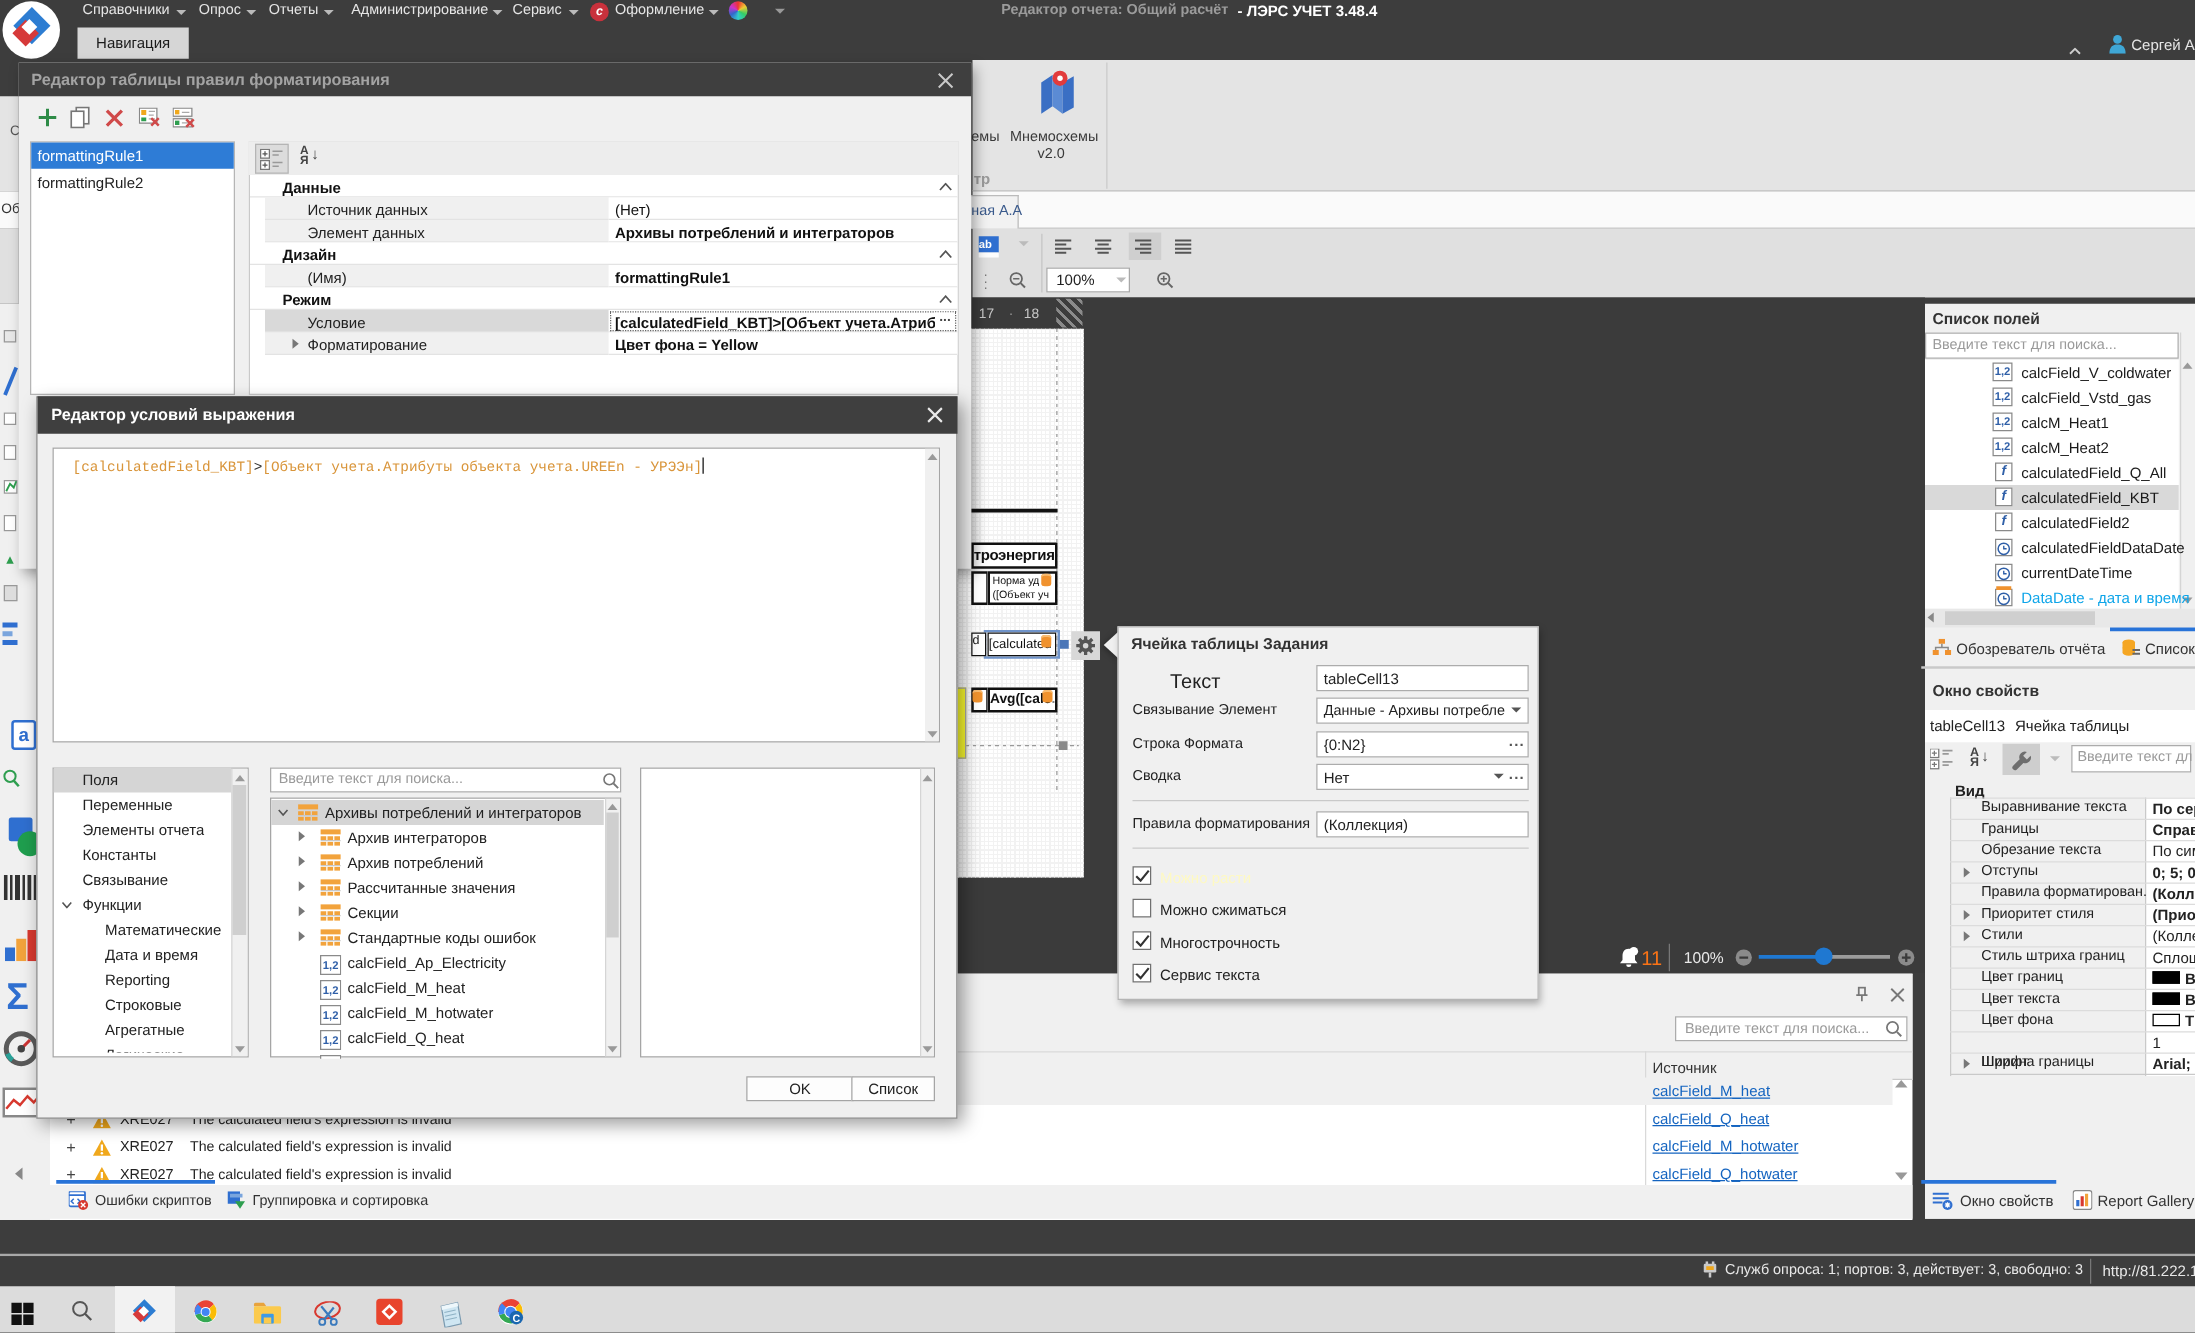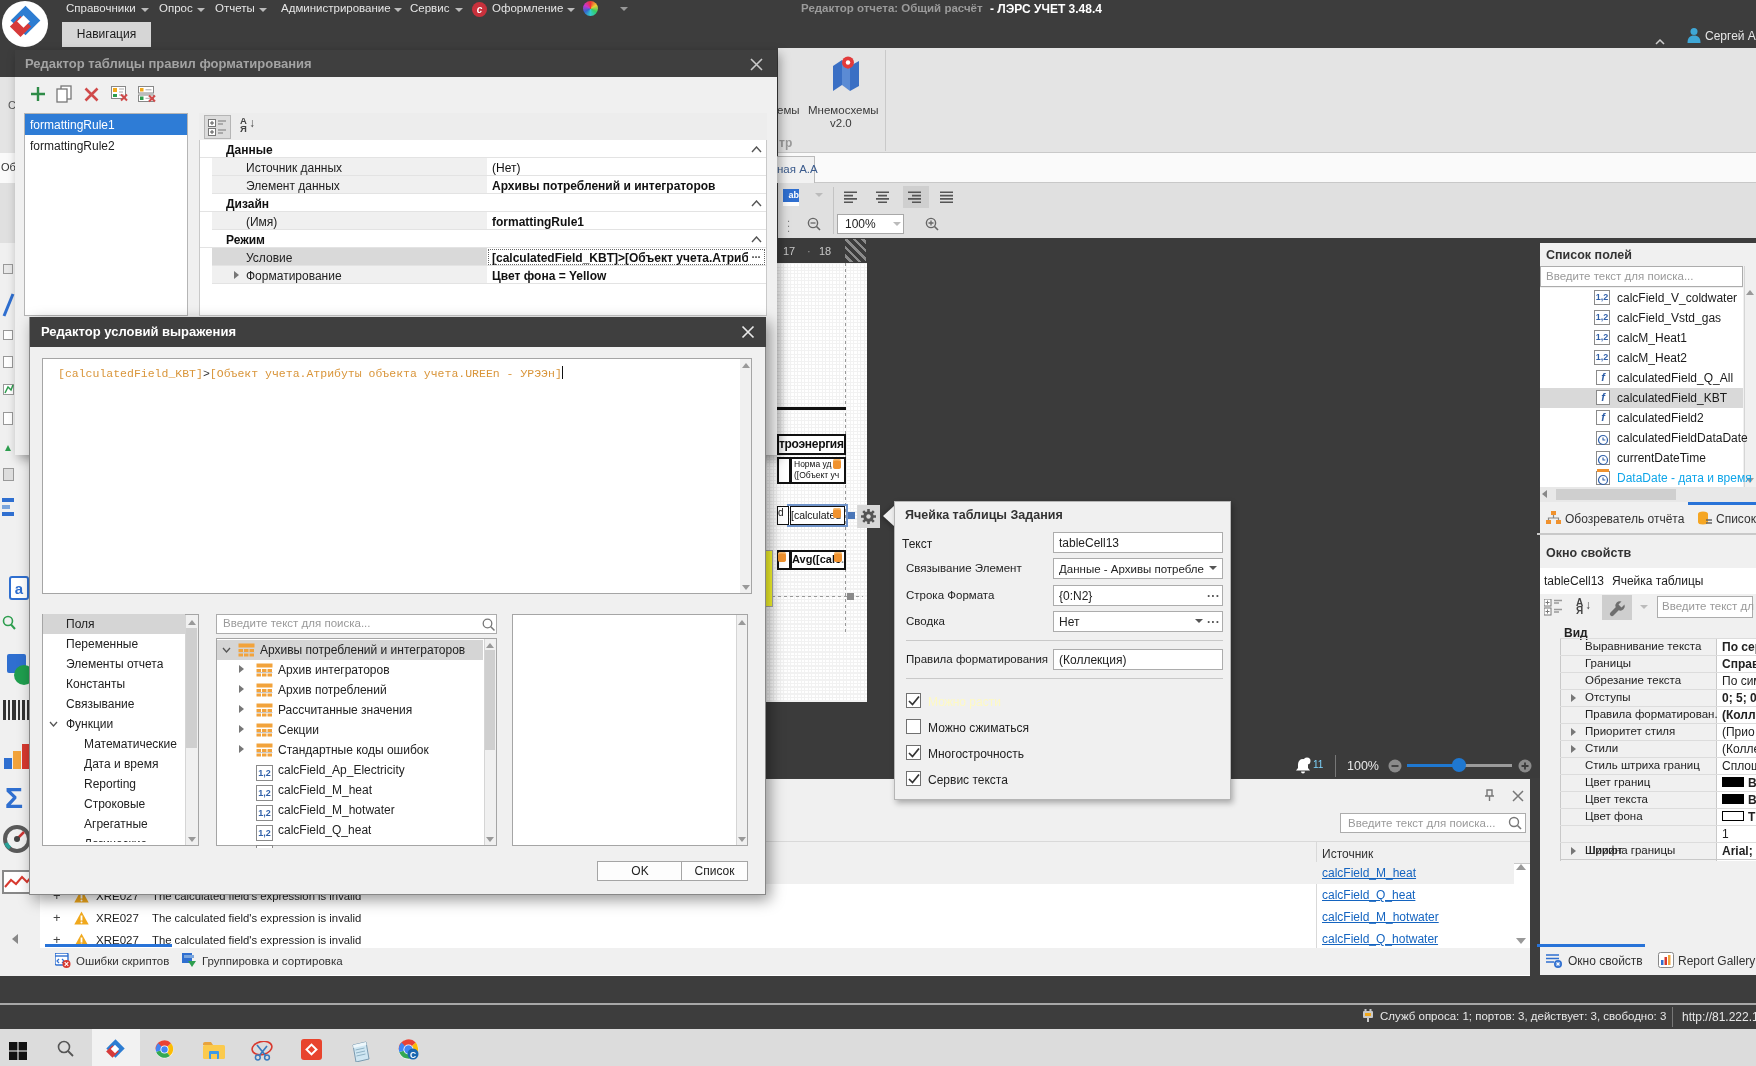--- a/index.html
+++ b/index.html
@@ -70,21 +70,21 @@
 <div class="a" style="left:779px;top:136px;color:#9a9a9a;font-size:12px;font-weight:bold">тр</div>
 
 <div class="a" style="left:778px;top:153px;width:978px;height:30px;background:#fafafa;border-bottom:1px solid #c8c8c8"></div>
 <div class="a" style="left:0;top:153px;width:15px;height:30px;background:#fafafa"></div>
 <div class="a" style="left:775px;top:156px;width:40px;height:27px;background:#f2f2f2;border:1px solid #bbb;border-bottom:none"></div>
 <div class="a" style="font-size:11.5px;left:777px;top:163px;color:#3a5a8c">ная А.А</div>
 
 <div class="a" style="left:778px;top:183px;width:978px;height:55px;background:#e0e0e0"></div>
 <div class="a" style="left:0;top:183px;width:15px;height:60px;background:#e0e0e0"></div>
 <div id="fmtbar">
- <div class="a" style="left:783px;top:189px;width:16px;height:13px;background:#2f6fd0;color:#fff;font-size:9px;font-weight:bold;text-align:right;line-height:13px">ab</div>
+ <div class="a" style="left:783px;top:189px;width:16px;height:13px;background:#2f6fd0;color:#fff;font-size:9px;font-weight:bold;text-align:left;line-height:13px">ab</div>
  <div class="a" style="left:783px;top:202px;width:16px;height:4px;background:#fdfdfd"></div>
  <div class="a mt" style="left:815px;top:193px"></div>
  <div class="a" style="left:833px;top:187px;width:1px;height:47px;background:#c4c4c4"></div>
  <div class="a" style="left:903px;top:186px;width:26px;height:22px;background:#cfcfcf"></div>
  <svg class="a" style="left:844px;top:191px" width="120" height="13">
   <g stroke="#555" stroke-width="1.6">
         <path d="M0 1.3h13M0 4.6h9M0 7.9h13M0 11.2h9"></path>
       </g>
   <g stroke="#555" stroke-width="1.6" transform="translate(32)">
         <path d="M0 1.3h13M2 4.6h9M0 7.9h13M2 11.2h9"></path>
@@ -151,21 +151,21 @@
         </g>
       </g>
       <circle cx="9.5" cy="9.5" r="2.2" fill="#d8d8d8"></circle>
     </svg>
 
  <svg class="a" style="left:1294px;top:757px" width="18" height="18">
       <path d="M9 2 C5.5 2 4 4.5 4 8 L4 11 L2 13.5 L16 13.5 L14 11 L14 8 C14 4.5 12.5 2 9 2 Z" fill="#fff"></path>
       <path d="M7 14.5 a2 2 0 0 0 4 0" fill="#fff"></path>
       <circle cx="13" cy="4" r="3.5" fill="#fff"></circle>
     </svg>
- <div class="a" style="left:1313px;top:759px;color:#7dd3fc;font-size:10px">11</div>
+ <div class="a" style="left:1313px;top:759px;color:#f97316;font-size:16px">11</div>
  <div class="a" style="left:1335px;top:755px;width:1px;height:22px;background:#777"></div>
  <div class="a" style="left:1347px;top:759px;color:#e8e8e8;font-size:12.5px">100%</div>
  <svg class="a" style="left:1388px;top:759px" width="14" height="14">
       <circle cx="7" cy="7" r="6.5" fill="#8b8b8b"></circle>
       <path d="M3.5 7h7" stroke="#3b3b3b" stroke-width="1.8"></path>
     </svg>
  <div class="a" style="left:1407px;top:764px;width:49px;height:3px;background:#1f78d1"></div>
  <div class="a" style="left:1456px;top:764px;width:56px;height:3px;background:#9b9b9b"></div>
  <div class="a" style="left:1452px;top:758px;width:14px;height:14px;border-radius:50%;background:#1f78d1"></div>
  <svg class="a" style="left:1518px;top:759px" width="14" height="14">
@@ -407,21 +407,21 @@
       <div class="a" style="left:1560px;top:689px;width:196px;height:1px;background:#dcdcdc"></div>
       <div class="a" style="left:1571px;top:694px;width:0;height:0;border-top:4px solid transparent;border-bottom:4px solid transparent;border-left:5px solid #777"></div>
       <div class="a" style="font-size:11.5px;left:1585px;top:691px;color:#222;width:133px;white-space:nowrap;overflow:hidden">Отступы</div>
       <div class="a f12" style="left:1722px;top:691px;font-weight:bold;color:#222;white-space:nowrap">0; 5; 0;</div>
       <div class="a" style="left:1560px;top:706px;width:196px;height:1px;background:#dcdcdc"></div>
       <div class="a" style="font-size:11.5px;left:1585px;top:708px;color:#222;width:133px;white-space:nowrap;overflow:hidden">Правила форматирован...</div>
       <div class="a f12" style="left:1722px;top:708px;font-weight:bold;color:#222;white-space:nowrap">(Колл</div>
       <div class="a" style="left:1560px;top:723px;width:196px;height:1px;background:#dcdcdc"></div>
       <div class="a" style="left:1571px;top:728px;width:0;height:0;border-top:4px solid transparent;border-bottom:4px solid transparent;border-left:5px solid #777"></div>
       <div class="a" style="font-size:11.5px;left:1585px;top:725px;color:#222;width:133px;white-space:nowrap;overflow:hidden">Приоритет стиля</div>
-      <div class="a f12" style="left:1722px;top:725px;font-weight:normal;color:#222;white-space:nowrap">(Прио</div>
+      <div class="a f12" style="left:1722px;top:725px;font-weight:bold;color:#222;white-space:nowrap">(Прио</div>
       <div class="a" style="left:1560px;top:740px;width:196px;height:1px;background:#dcdcdc"></div>
       <div class="a" style="left:1571px;top:745px;width:0;height:0;border-top:4px solid transparent;border-bottom:4px solid transparent;border-left:5px solid #777"></div>
       <div class="a" style="font-size:11.5px;left:1585px;top:742px;color:#222;width:133px;white-space:nowrap;overflow:hidden">Стили</div>
       <div class="a f12" style="left:1722px;top:742px;color:#222;white-space:nowrap">(Колле</div>
       <div class="a" style="left:1560px;top:757px;width:196px;height:1px;background:#dcdcdc"></div>
       <div class="a" style="font-size:11.5px;left:1585px;top:759px;color:#222;width:133px;white-space:nowrap;overflow:hidden">Стиль штриха границ</div>
       <div class="a f12" style="left:1722px;top:759px;color:#222;white-space:nowrap">Сплош</div>
       <div class="a" style="left:1560px;top:774px;width:196px;height:1px;background:#dcdcdc"></div>
       <div class="a" style="font-size:11.5px;left:1585px;top:776px;color:#222;width:133px;white-space:nowrap;overflow:hidden">Цвет границ</div>
       <div class="a" style="left:1722px;top:777px;width:22px;height:10px;background:#000;border:1px solid #000"></div>
@@ -533,21 +533,21 @@
       <circle cx="10.5" cy="10.5" r="4.2" fill="#4285f4"></circle>
       <circle cx="15" cy="15" r="5.5" fill="#1a67b0"></circle>
       <text x="15" y="18.8" text-anchor="middle" font-size="8.5" font-weight="bold" fill="#fff" font-family="Liberation Sans">C</text>
     </svg>
 </div>
 
 <div id="smartpanel">
  <div class="a" style="left:883px;top:505px;width:0;height:0;border-top:11px solid transparent;border-bottom:11px solid transparent;border-right:12px solid #f0f0f0;filter:drop-shadow(-2px 1px 2px rgba(0,0,0,0.25))"></div>
  <div class="a" style="left:894px;top:501px;width:337px;height:299px;background:#f0f0f0;border:1px solid #b5b5b5;box-shadow:2px 3px 6px rgba(0,0,0,0.3)"></div>
  <div class="a b" style="left:905px;top:508px;font-size:12.5px;color:#333">Ячейка таблицы Задания</div>
- <div class="a" style="font-size:12px;left:902px;top:537px;color:#222">Текст</div>
+ <div class="a" style="font-size:16px;left:936px;top:537px;color:#222">Текст</div>
  <div class="a inp" style="left:1053px;top:532px;width:170px;height:21px"></div>
  <div class="a f12" style="left:1059px;top:536px;color:#222">tableCell13</div>
  <div class="a" style="font-size:11.5px;left:906px;top:562px;color:#222">Связывание Элемент</div>
  <div class="a inp" style="left:1053px;top:558px;width:170px;height:21px"></div>
  <div class="a" style="font-size:11.5px;left:1059px;top:563px;color:#222">Данные - Архивы потребле</div>
  <div class="a mt" style="left:1209px;top:566px;border-top-color:#555"></div>
  <div class="a" style="font-size:11.5px;left:906px;top:589px;color:#222">Строка Формата</div>
  <div class="a inp" style="left:1053px;top:585px;width:170px;height:21px"></div>
  <div class="a f12" style="left:1059px;top:589px;color:#222">{0:N2}</div>
  <div class="a f12 b" style="left:1207px;top:586px;color:#555;letter-spacing:1px">...</div>

